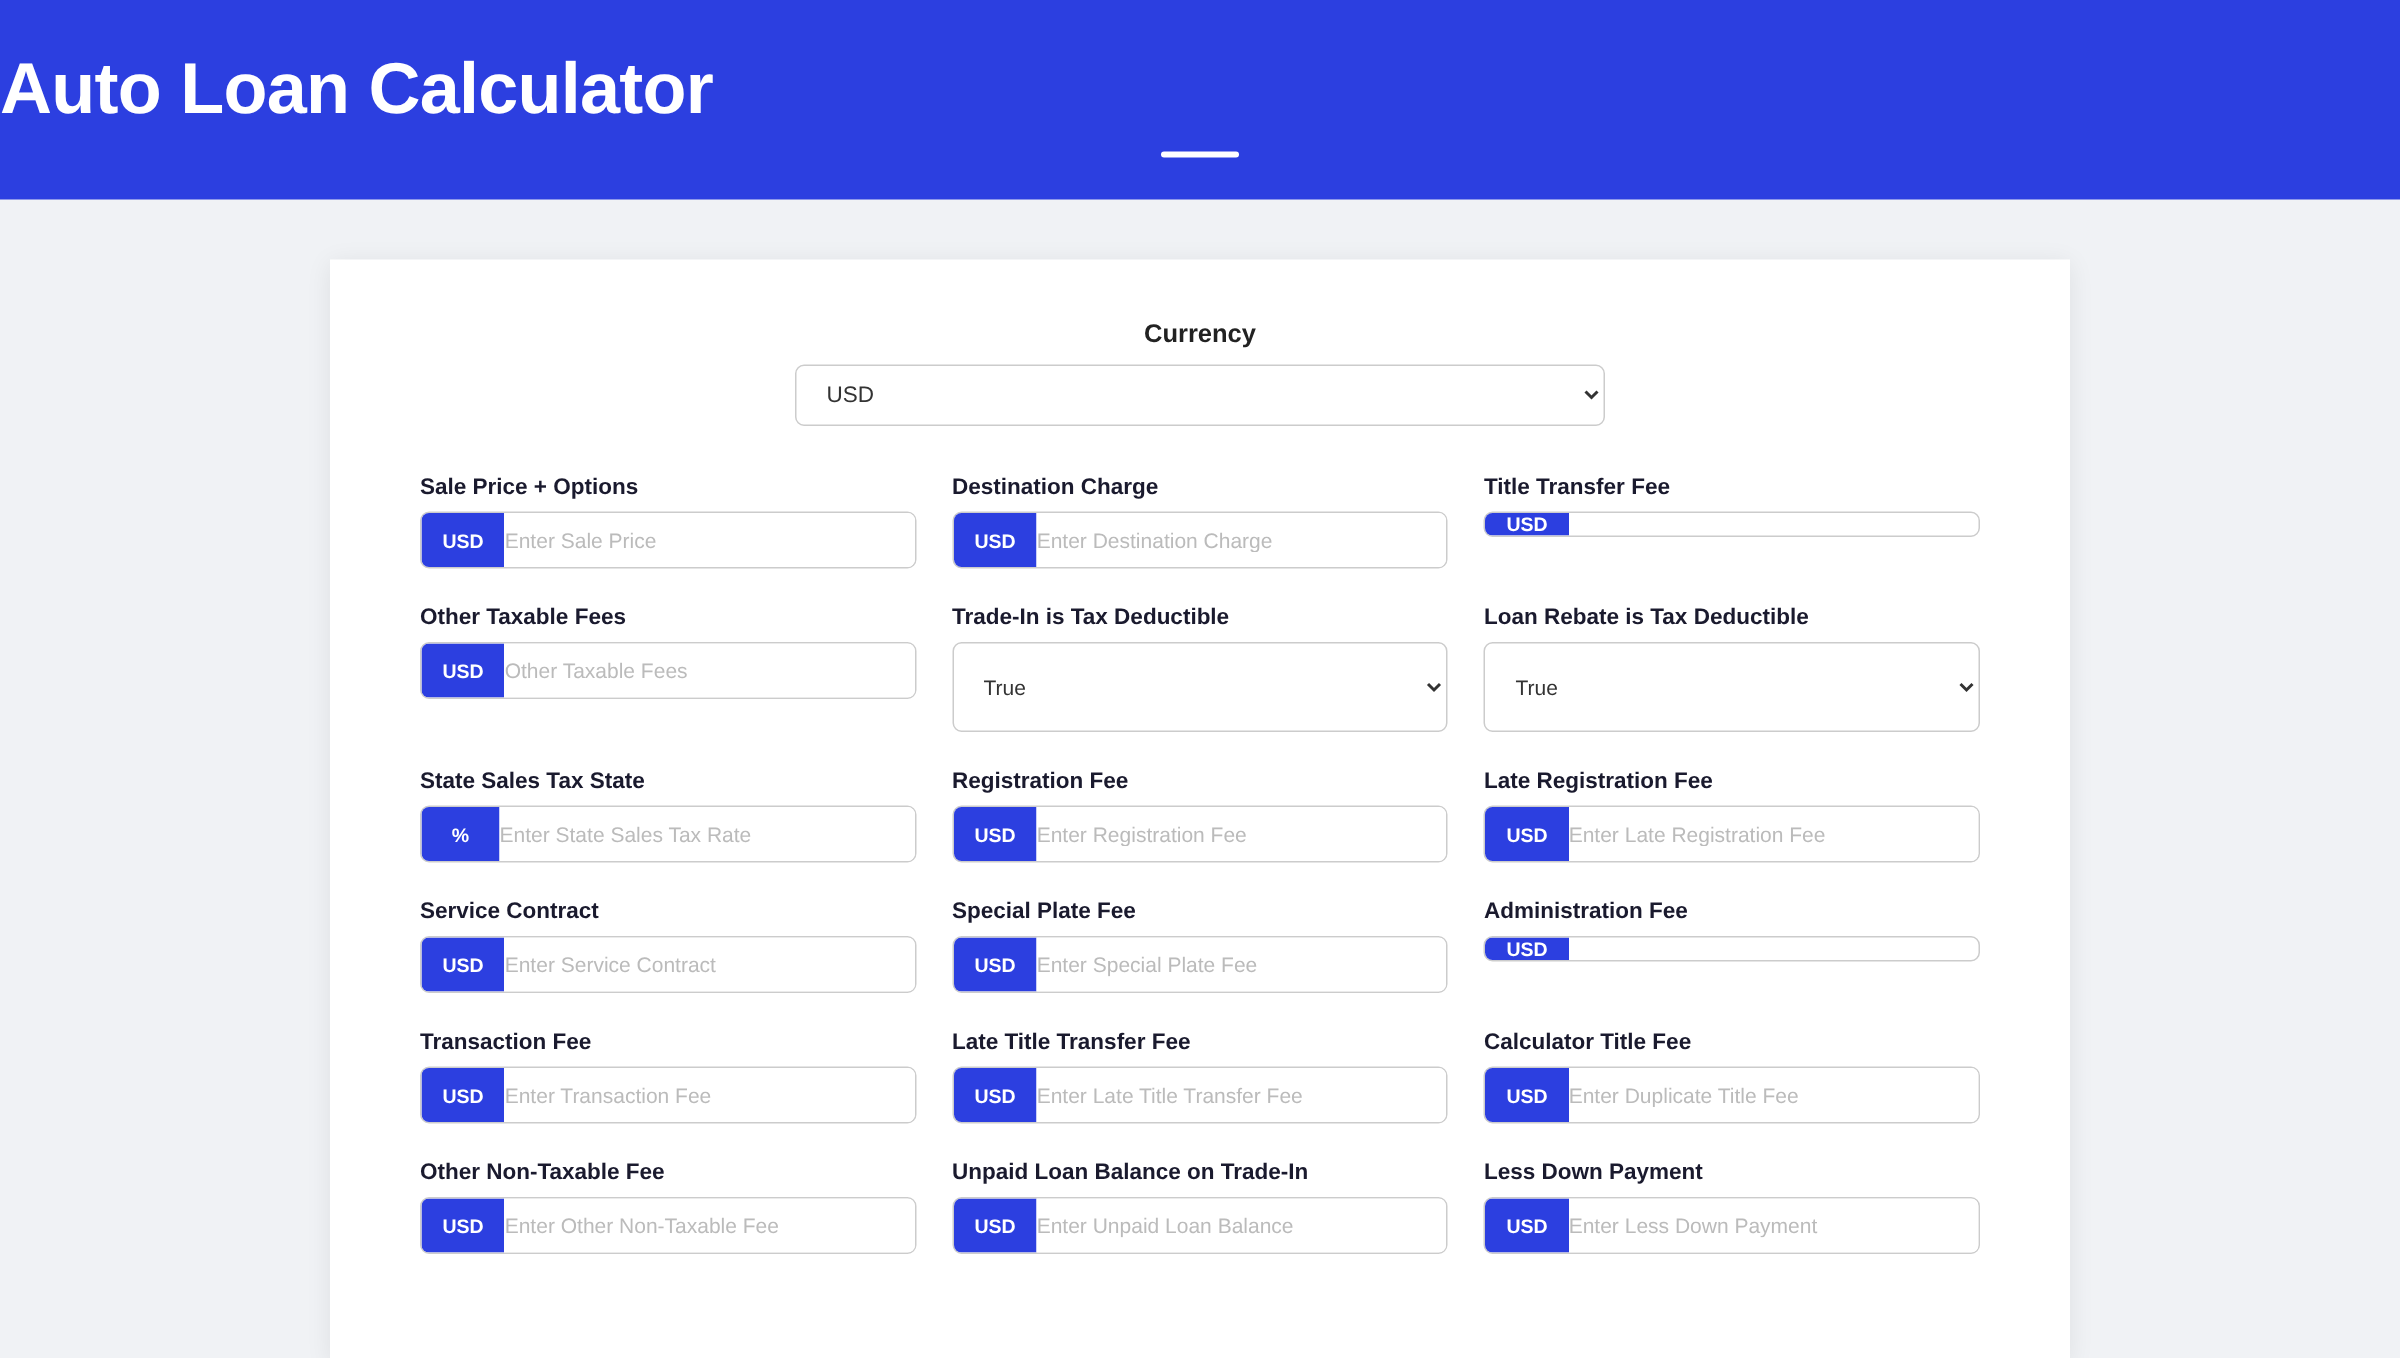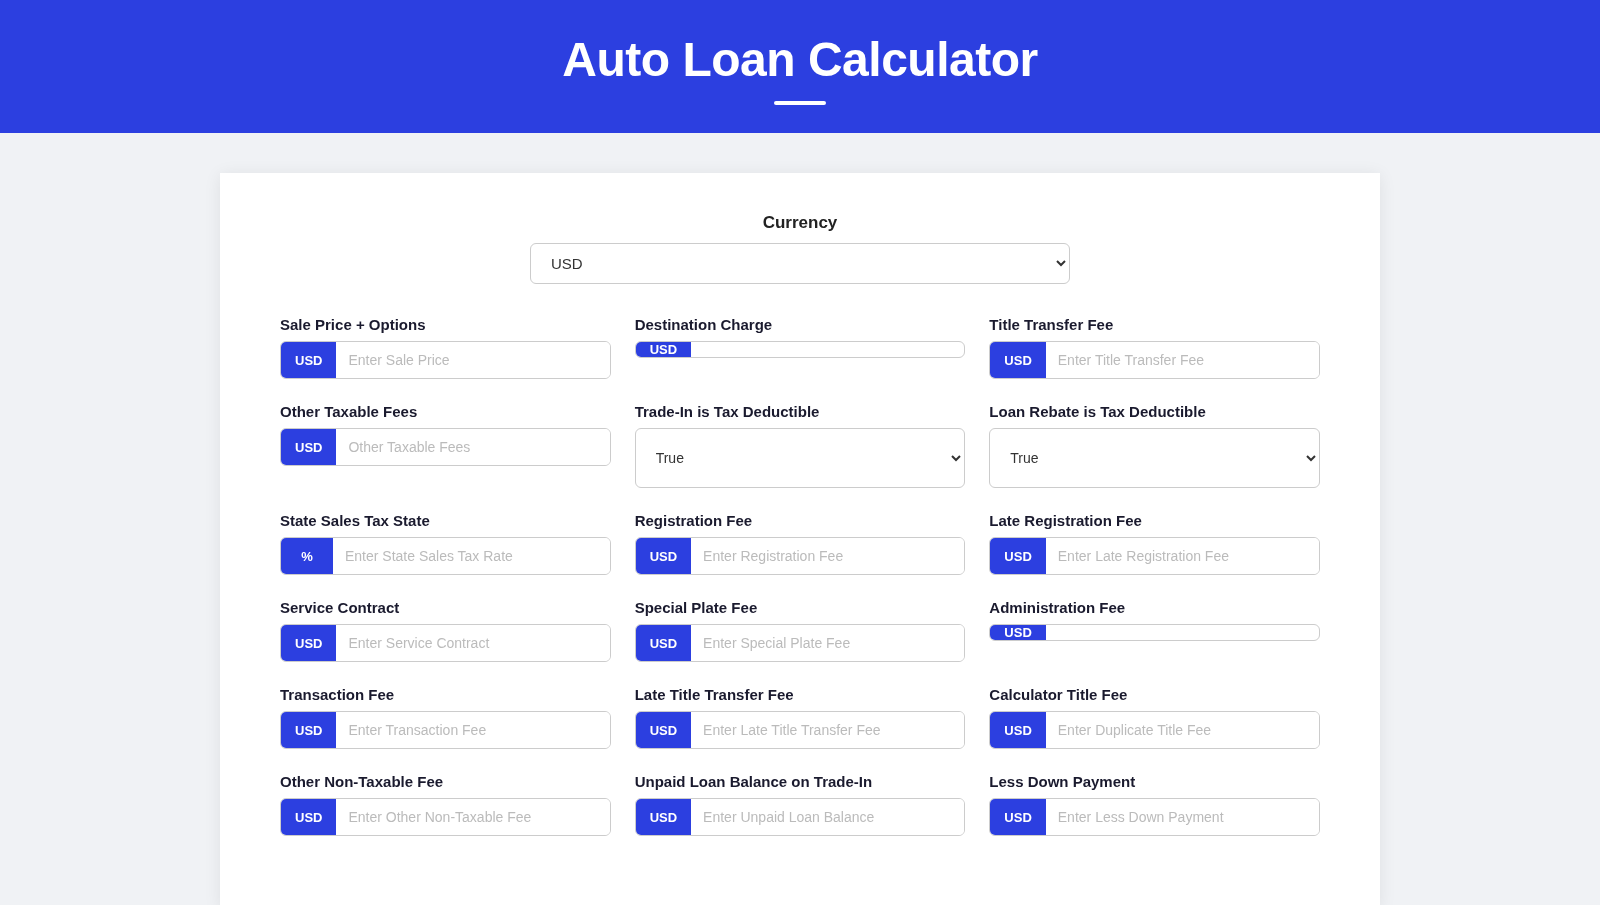--- a/index.html
+++ b/index.html
@@ -4,21 +4,20 @@
   <style>
     * { box-sizing: border-box; margin: 0; padding: 0; }
     body {
       font-family: 'Segoe UI', Arial, sans-serif;
       background: #f0f2f5;
       min-height: 905px;
     }
     header {
       background: #2c3fe0;
       padding: 32px 0 28px;
-      text-align: center;
     }
     header h1 {
       color: #fff;
       font-size: 48px;
       font-weight: 800;
       letter-spacing: -0.5px;
     }
     header .underline {
       display: block;
       width: 52px;
@@ -87,21 +86,21 @@
       padding: 0 14px;
       display: flex;
       align-items: center;
       justify-content: center;
       min-width: 52px;
       flex-shrink: 0;
     }
     .input-row input {
       border: none;
       outline: none;
-      padding: 10px 12px;
+      padding: 10px 0;
       font-size: 14px;
       color: #aaa;
       flex: 1;
       background: #fff;
     }
     .input-row input::placeholder {
       color: #bbb;
     }
     .field-group select {
       width: 100%;
@@ -140,27 +139,27 @@
         <label>Sale Price + Options</label>
         <div class="input-row">
           <div class="input-prefix">USD</div>
           <input type="text" placeholder="Enter Sale Price" style="">
         </div>
       </div>
       <div class="field-group">
         <label>Destination Charge</label>
         <div class="input-row">
           <div class="input-prefix">USD</div>
+          <input type="text" placeholder="Enter Destination Charge" style="">
         </div>
       </div>
       <div class="field-group">
         <label>Title Transfer Fee</label>
         <div class="input-row">
           <div class="input-prefix">USD</div>
-          <input type="text" placeholder="Enter Title Transfer Fee" style="">
         </div>
       </div>
       <div class="field-group">
         <label>Other Taxable Fees</label>
         <div class="input-row">
           <div class="input-prefix">USD</div>
           <input type="text" placeholder="Other Taxable Fees" style="">
         </div>
       </div>
       <div class="field-group"><label>Trade-In is Tax Deductible</label><select><option value="True">True</option><option value="False">False</option></select></div>

